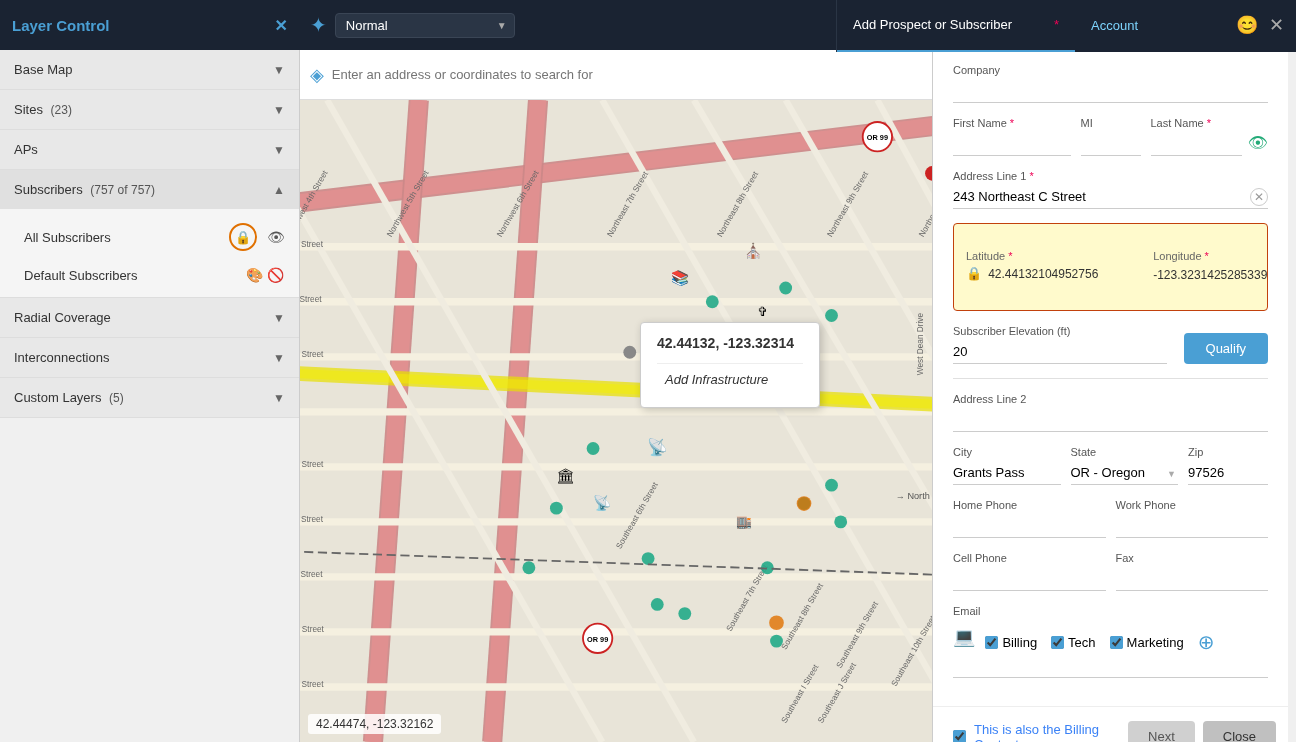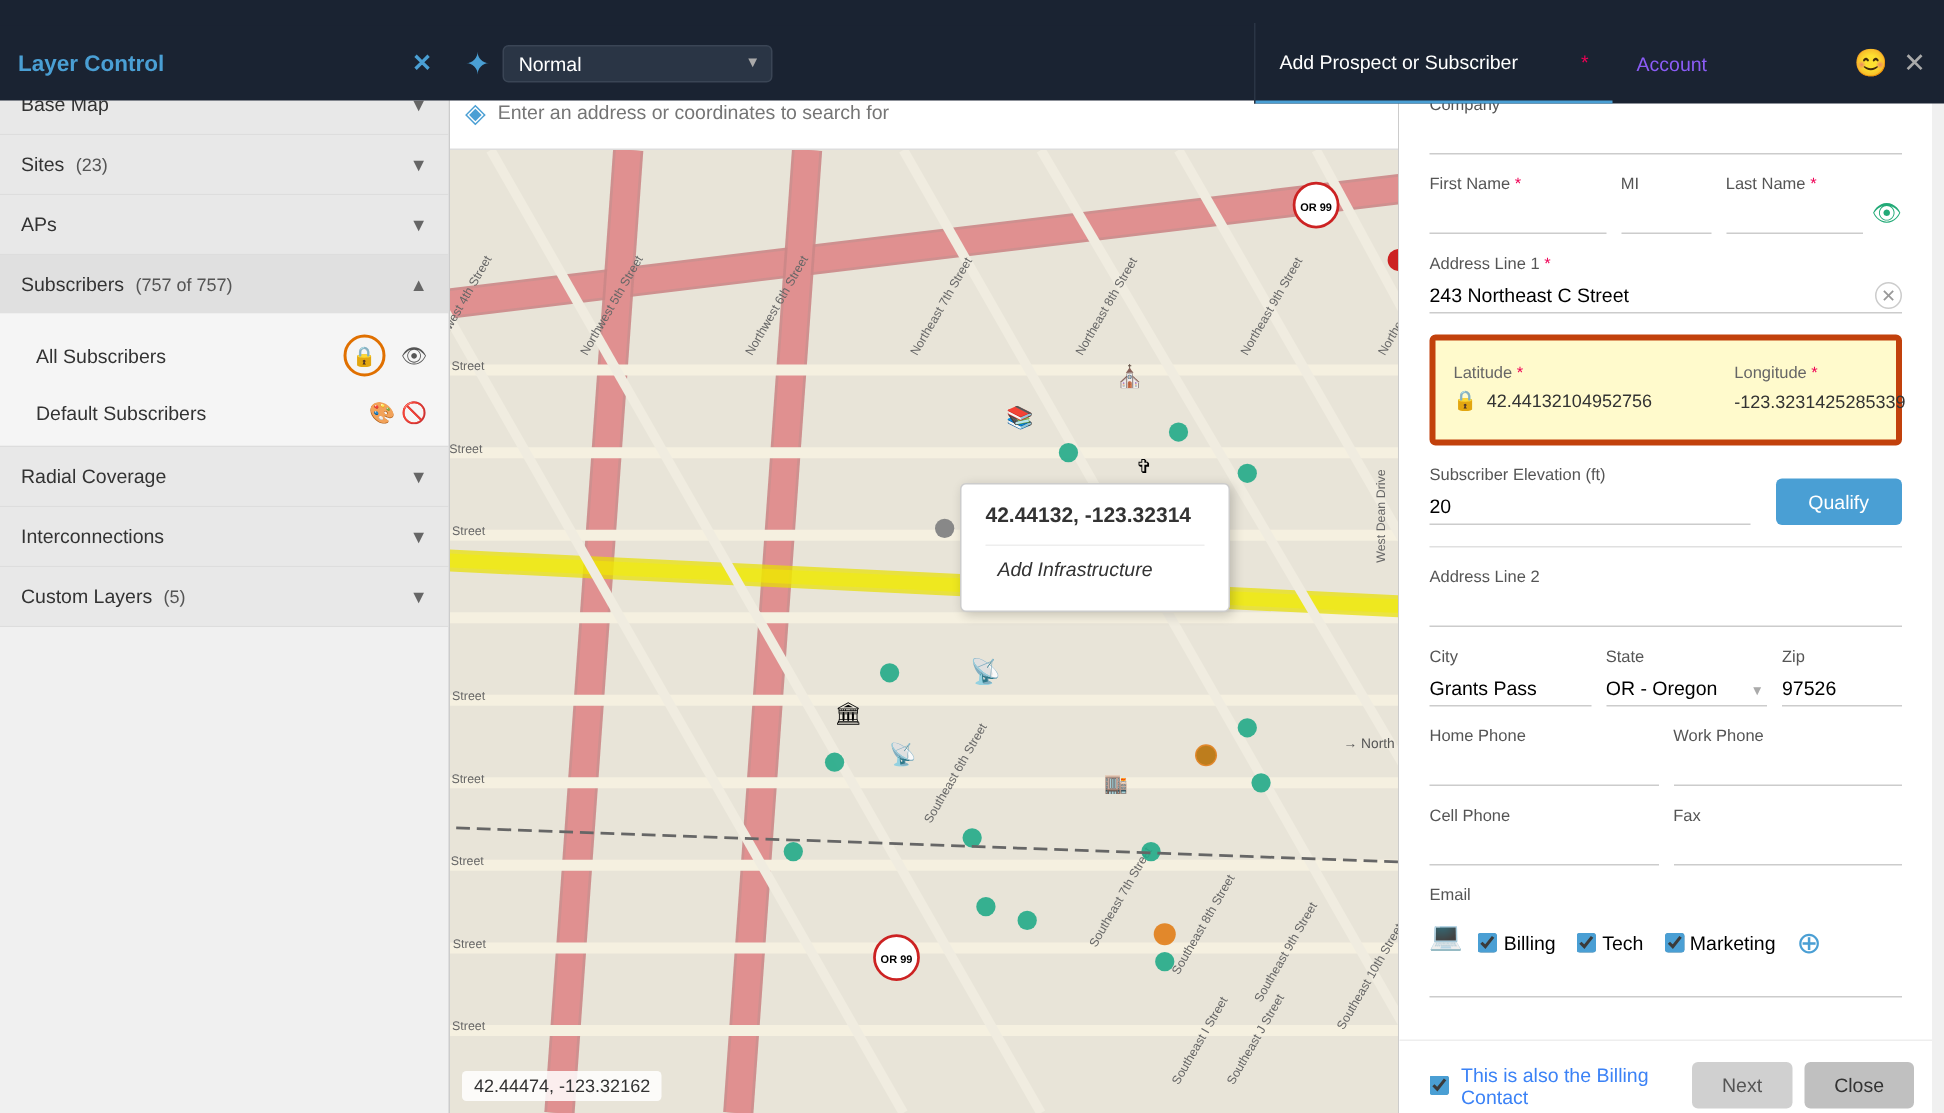--- a/index.html
+++ b/index.html
@@ -5,21 +5,21 @@
     * { box-sizing: border-box; margin: 0; padding: 0; }
     body { font-family: Arial, sans-serif; font-size: 13px; background: #1a2332; overflow: hidden; width: 1296px; height: 742px; }
 
     
     .top-bar {
       display: flex;
       align-items: center;
       height: 50px;
       background: #1a2332;
       position: absolute;
-      top: 17px; left: 0; right: 0;
+      top: 0; left: 0; right: 0;
       z-index: 100;
     }
 
     .layer-control-title {
       width: 300px;
       color: #4a9fd4;
       font-size: 15px;
       font-weight: bold;
       padding: 0 12px;
       display: flex;
@@ -82,21 +82,21 @@
       white-space: nowrap;
       gap: 40px;
     }
     .add-prospect-tab .asterisk { color: #e05; margin-left: 2px; }
 
     .account-tab {
       padding: 0 16px;
       height: 34px;
       display: flex;
       align-items: center;
-      color: #8b5cf6;
+      color: #7dd3fc;
       font-size: 13px;
       cursor: pointer;
     }
 
     .top-bar-icons {
       margin-left: auto;
       display: flex;
       align-items: center;
       gap: 10px;
       padding-right: 12px;
@@ -289,23 +289,23 @@
 
     
     .address-row {
       position: relative;
       margin-bottom: 14px;
     }
 
     
     .latlong-section {
       background: #fffacc;
-      border: 4px solid #c2410c;
+      border: 1px solid #c2410c;
       border-radius: 4px;
-      padding: 16px 12px;
+      padding: 26px 12px;
       margin-bottom: 14px;
       display: grid;
       grid-template-columns: 1fr 1fr;
       gap: 10px;
     }
 
     .latlong-label {
       font-size: 11px;
       color: #666;
       margin-bottom: 4px;

